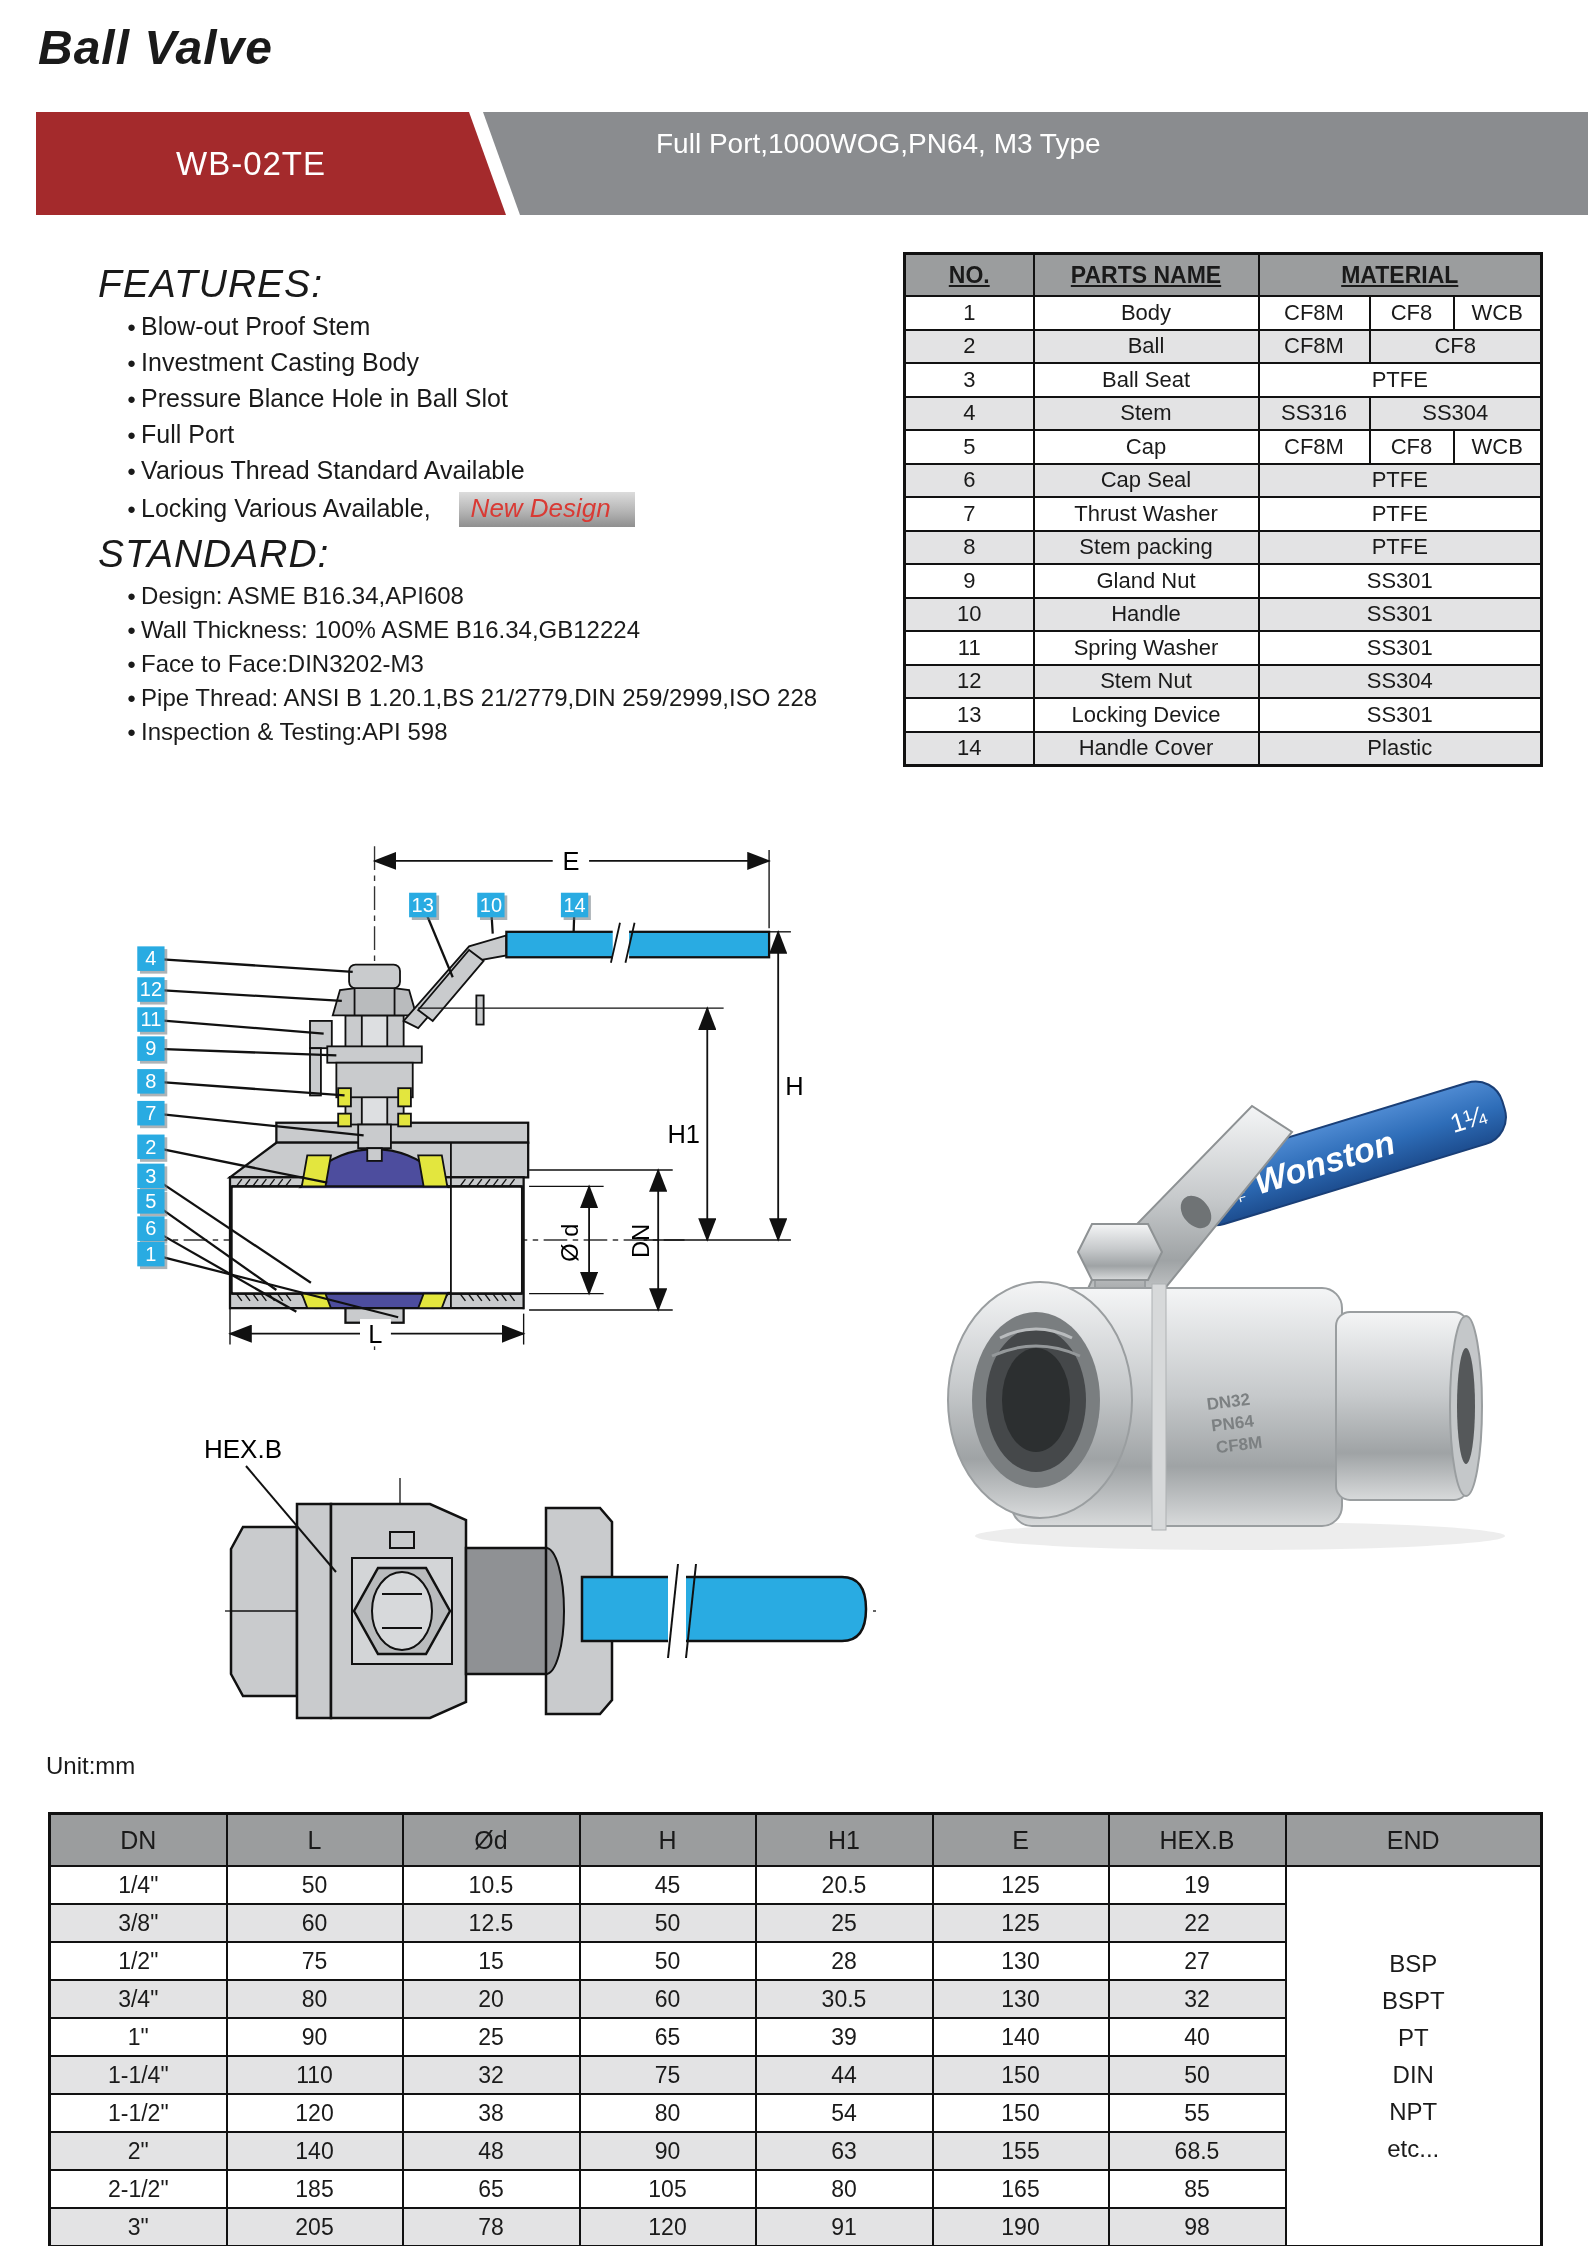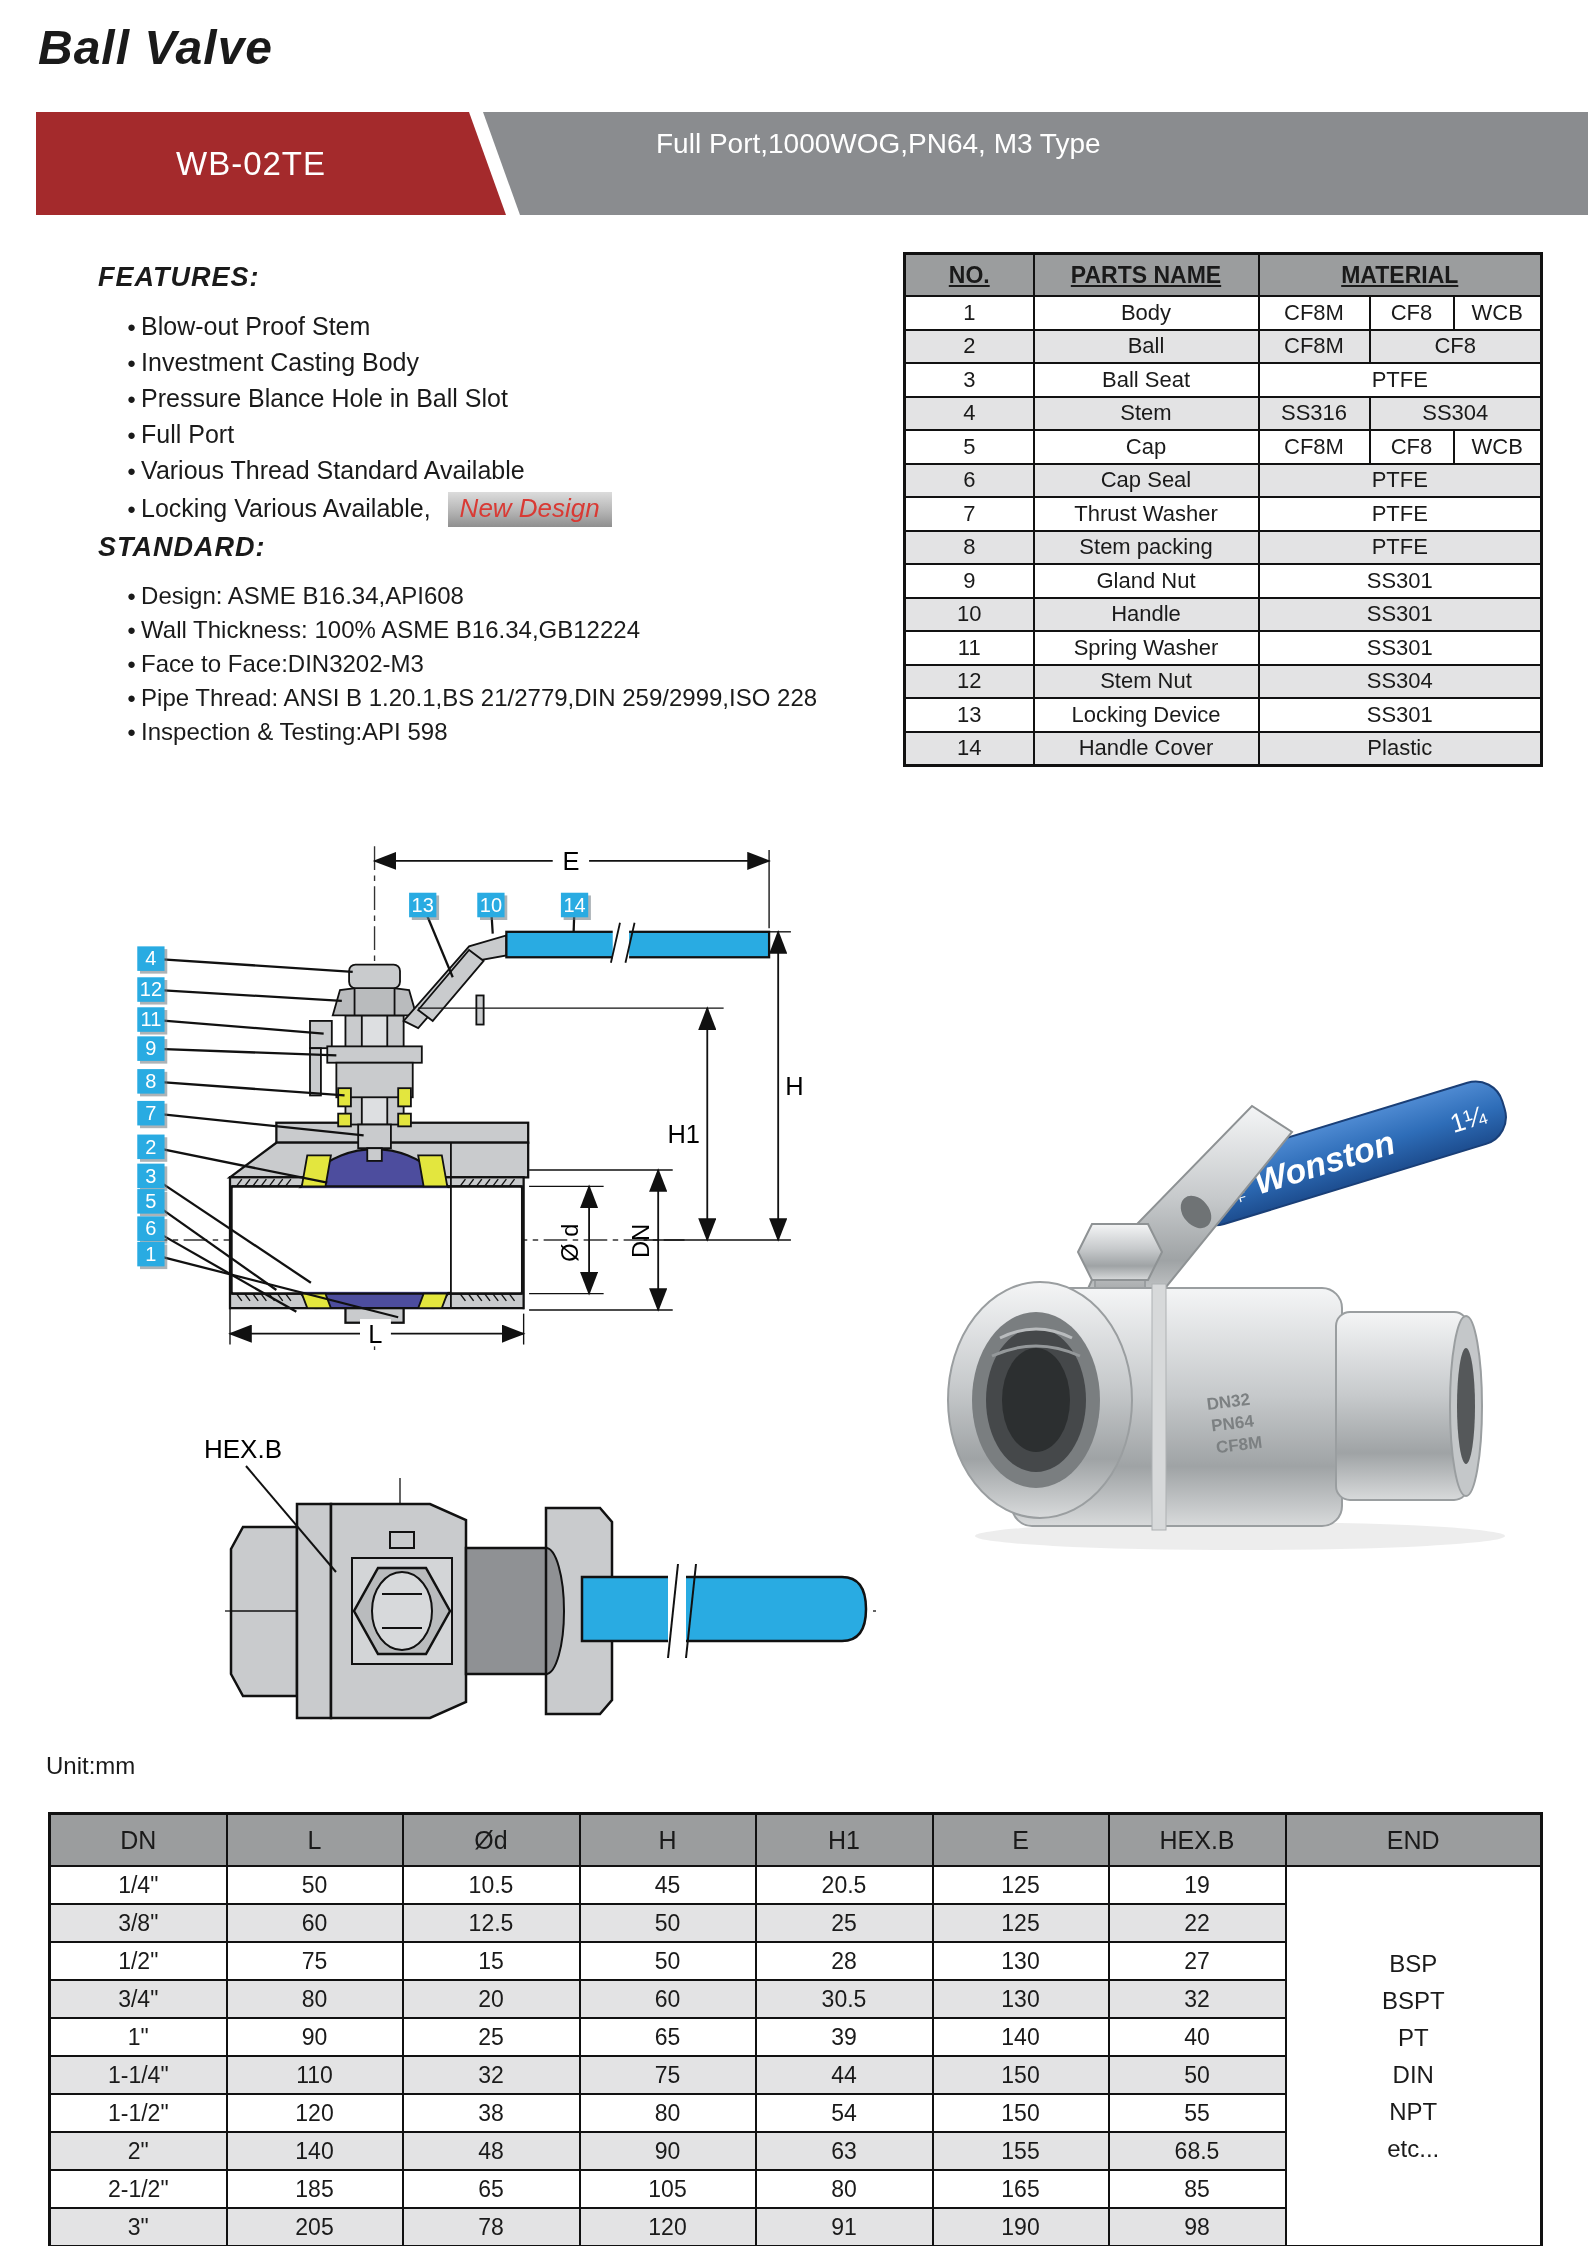--- a/index.html
+++ b/index.html
@@ -14,27 +14,27 @@
   .banner{left:0;top:112px;width:1588px;height:103px;margin-left:36px;}
   .banner-red{position:absolute;left:0;top:0;width:470px;height:103px;background:#a42a2c;
               clip-path:polygon(0 0,433px 0,470px 103px,0 103px);}
   .banner-red span{position:absolute;left:0;top:0;width:430px;text-align:center;line-height:103px;
                    color:#fff;font-size:33px;letter-spacing:1px;}
   .banner-gray{position:absolute;left:0;top:0;width:1588px;height:103px;background:#8a8c8f;
                clip-path:polygon(447px 0,1588px 0,1588px 103px,484px 103px);}
   .banner-sub{position:absolute;left:620px;top:13px;color:#fff;font-size:28px;line-height:38px;}
 
   
-  .sec-head{font-size:27px;font-weight:bold;font-style:italic;letter-spacing:1px;}
+  .sec-head{font-size:39px;font-weight:normal;font-style:italic;letter-spacing:1px;}
   .blist{font-size:25px;}
   .blist .row{display:flex;align-items:baseline;}
   .bullet{font-size:15px;margin-right:5px;position:relative;top:-3px;}
   .features .row{height:36px;}
   .standard .row{height:34px;font-size:24px;}
-  .badge{display:inline-block;margin-left:17px;padding:1px 12px 3px 12px;
+  .badge{display:inline-block;margin-left:28px;padding:1px 24px 3px 12px;
          background:linear-gradient(180deg,#dcdcdc 0%,#b5b5b5 55%,#8f8f8f 100%);
          color:#d93a34;font-style:italic;font-size:26px;}
 
   
   .ptable{border-collapse:collapse;table-layout:fixed;width:637px;border:3px solid #111;}
   .ptable th{background:#9b9d9e;border:2px solid #111;font-size:23px;font-weight:bold;height:40px;padding:0;text-decoration:underline;}
   .ptable td{border:2px solid #111;font-size:22px;text-align:center;height:31.5px;padding:0;}
   .ptable tr.alt{background:#e3e3e4;}
 
   

